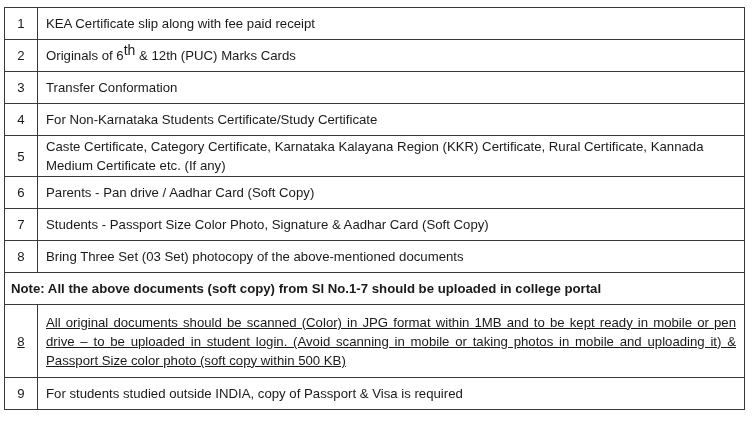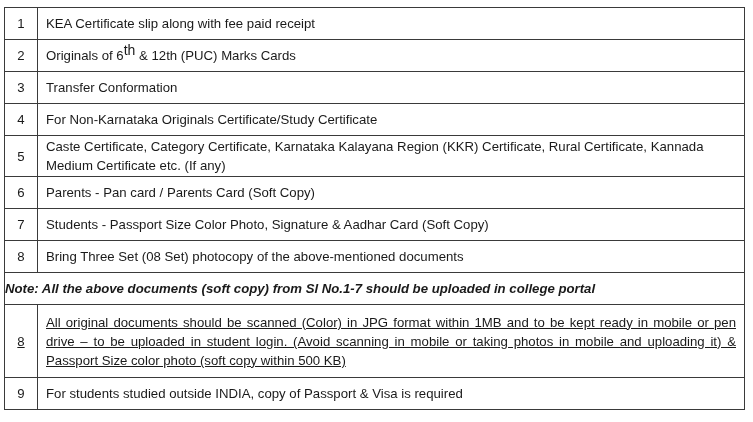--- a/index.html
+++ b/index.html
@@ -33,23 +33,22 @@
   .doc-table td.num {
     width: 32px;
     text-align: center;
     padding: 0;
   }
   .doc-table tr.single td { height: 31px; }
   .doc-table tr.double td { height: 40px; }
   .doc-table tr.triple td { height: 72px; text-decoration: underline; }
   .doc-table tr.note td {
     height: 31px;
-    font-style: italic;
     font-weight: bold;
-    padding-left: 0;
+    padding-left: 6px;
   }
   .justify {
     text-align: justify;
     text-align-last: left;
   }
   sup { font-size: 14px; line-height: 0; }
 </style>
 </head>
 <body>
 
@@ -62,37 +61,37 @@
     <tr class="single">
       <td class="num">2</td>
       <td><span>Originals of 6</span><sup>th</sup><span> &amp; 12th (PUC) Marks Cards</span></td>
     </tr>
     <tr class="single">
       <td class="num">3</td>
       <td>Transfer Conformation</td>
     </tr>
     <tr class="single">
       <td class="num">4</td>
-      <td>For Non-Karnataka Originals Certificate/Study Certificate</td>
+      <td>For Non-Karnataka Students Certificate/Study Certificate</td>
     </tr>
     <tr class="double">
       <td class="num">5</td>
       <td>Caste Certificate, Category Certificate, Karnataka Kalayana Region (KKR) Certificate, Rural Certificate, Kannada Medium Certificate etc. (If any)</td>
     </tr>
     <tr class="single">
       <td class="num">6</td>
-      <td>Parents - Pan card / Parents Card (Soft Copy)</td>
+      <td>Parents - Pan drive / Aadhar Card (Soft Copy)</td>
     </tr>
     <tr class="single">
       <td class="num">7</td>
       <td>Students - Passport Size Color Photo, Signature &amp; Aadhar Card (Soft Copy)</td>
     </tr>
     <tr class="single">
       <td class="num">8</td>
-      <td>Bring Three Set (08 Set) photocopy of the above-mentioned documents</td>
+      <td>Bring Three Set (03 Set) photocopy of the above-mentioned documents</td>
     </tr>
     <tr class="note">
       <td colspan="2">Note: All the above documents (soft copy) from Sl No.1-7 should be uploaded in college portal</td>
     </tr>
     <tr class="triple">
       <td class="num">8</td>
       <td class="justify">All original documents should be scanned (Color) in JPG format within 1MB and to be kept ready in mobile or pen drive – to be uploaded in student login. (Avoid scanning in mobile or taking photos in mobile and uploading it) &amp; Passport Size color photo (soft copy within 500 KB)</td>
     </tr>
     <tr class="single">
       <td class="num">9</td>

